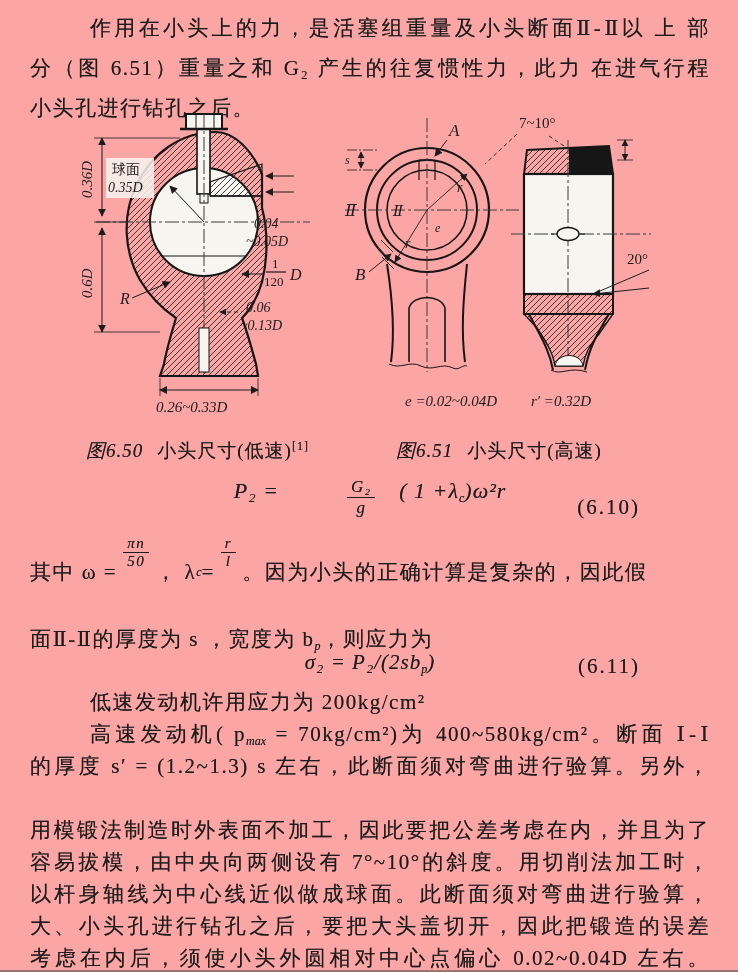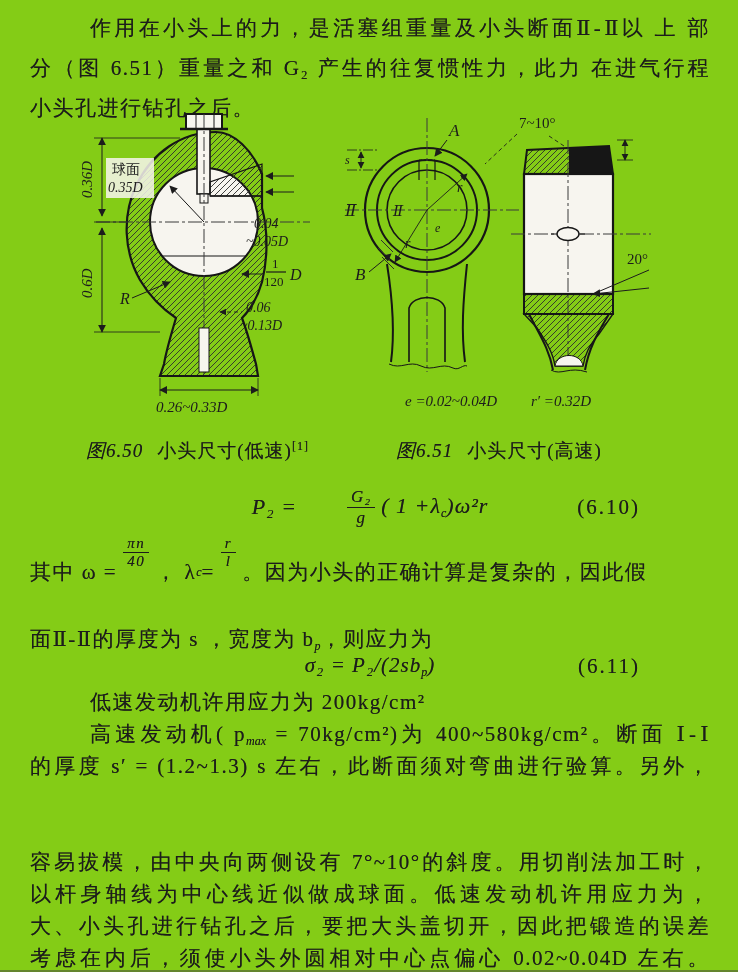--- a/index.html
+++ b/index.html
@@ -1,18 +1,18 @@
 <!DOCTYPE html>
 <html><head>
 <meta charset="utf-8">
 <style>
   html,body{margin:0;padding:0;background:#888;}
   .page{
     position:relative;width:738px;height:972px;margin:0 auto;
-    background:#84cc16;color:#1c1c1c;overflow:hidden;
+    background:#fca5a5;color:#1c1c1c;overflow:hidden;
     font-family:"Liberation Serif","DejaVu Serif",serif;
   }
   .tline{
     position:absolute;left:30px;width:680px;
     font-size:21px;letter-spacing:1.5px;line-height:28px;
     text-shadow:0 0 .5px rgba(20,20,20,.6);
     white-space:normal;
   }
   .just{text-align:justify;text-align-last:justify;text-justify:inter-character;}
   .ind{left:90px;width:620px;}
@@ -21,21 +21,21 @@
     position:absolute;top:438px;font-size:19px;letter-spacing:1px;
     text-shadow:0 0 .5px rgba(20,20,20,.6);white-space:nowrap;
   }
   .caption .cno{margin-right:14px;font-style:italic;}
   .caption sup{font-size:12px;}
   .equation{
     position:absolute;left:30px;width:680px;text-align:center;
     font-size:22px;font-style:italic;letter-spacing:1px;
     text-shadow:0 0 .5px rgba(20,20,20,.6);
   }
-  .equation .eqrow{display:inline-flex;align-items:center;gap:6px;}
+  .equation .eqrow{display:inline-flex;gap:24px;}
   .eqtag{position:absolute;right:70px;top:50%;transform:translateY(-50%);
     font-style:normal;font-size:21px;letter-spacing:2px;}
   .frac{display:inline-flex;flex-direction:column;align-items:center;
     vertical-align:middle;font-style:italic;line-height:1.05;margin-left:44px;}
   .frac .num{border-bottom:1.6px solid #1c1c1c;padding:0 4px 1px;}
   .frac .den{padding-top:1px;}
   .f-eq{font-size:17px;}
   .f-in{font-size:15px;margin:16px 6px;}
   sub.vs{font-size:12px;font-style:italic;vertical-align:-4px;letter-spacing:0;}
   .fig{position:absolute;}
@@ -234,21 +234,21 @@
       </span>
       <span><span>( 1 +λ</span><sub class="vs">c</sub><span>)ω²r</span></span>
     </span>
     <span class="eqtag">(6.10)</span>
   </div>
 
   <div class="tline flexline" style="top:544px;height:42px">
     <span>其中 ω =</span>
     <span class="frac f-in">
       <span class="num">πn</span>
-        <span class="den">40</span>
+        <span class="den">50</span>
     </span>
     <span>，  λ</span>
       <sub class="vs">c</sub>
       <span> =</span>
     <span class="frac f-in">
       <span class="num">r</span>
         <span class="den">l</span>
     </span>
     <span>。因为小头的正确计算是复杂的，因此假</span>
   </div>
@@ -257,19 +257,20 @@
   <div class="equation" style="top:650px;height:32px;font-size:21px">
     <span class="eqrow" style="height:32px">
       <span><span>σ₂ = P₂/(2sb</span><sub class="vs">p</sub><span>)</span></span>
     </span>
     <span class="eqtag">(6.11)</span>
   </div>
 
   <div class="tline ind" style="top:688px">低速发动机许用应力为 200kg/cm²</div>
   <div class="tline ind just" style="top:720px"><span>高速发动机( p</span><sub class="vs">max</sub><span> = 70kg/cm²)为 400~580kg/cm²。断面 Ⅰ-Ⅰ</span></div>
   <div class="tline just" style="top:752px">的厚度 s′ = (1.2~1.3) s 左右，此断面须对弯曲进行验算。另外，</div>
+  <div class="tline just" style="top:816px">用模锻法制造时外表面不加工，因此要把公差考虑在内，并且为了</div>
   <div class="tline just" style="top:848px">容易拔模，由中央向两侧设有 7°~10°的斜度。用切削法加工时，</div>
-  <div class="tline just" style="top:880px">以杆身轴线为中心线近似做成球面。低速发动机许用应力为，</div>
+  <div class="tline just" style="top:880px">以杆身轴线为中心线近似做成球面。此断面须对弯曲进行验算，</div>
   <div class="tline just" style="top:912px">大、小头孔进行钻孔之后，要把大头盖切开，因此把锻造的误差</div>
   <div class="tline just" style="top:944px">考虑在内后，须使小头外圆相对中心点偏心 0.02~0.04D 左右。</div>
 
   <div class="edge"></div>
 </div>
 
 </body></html>

